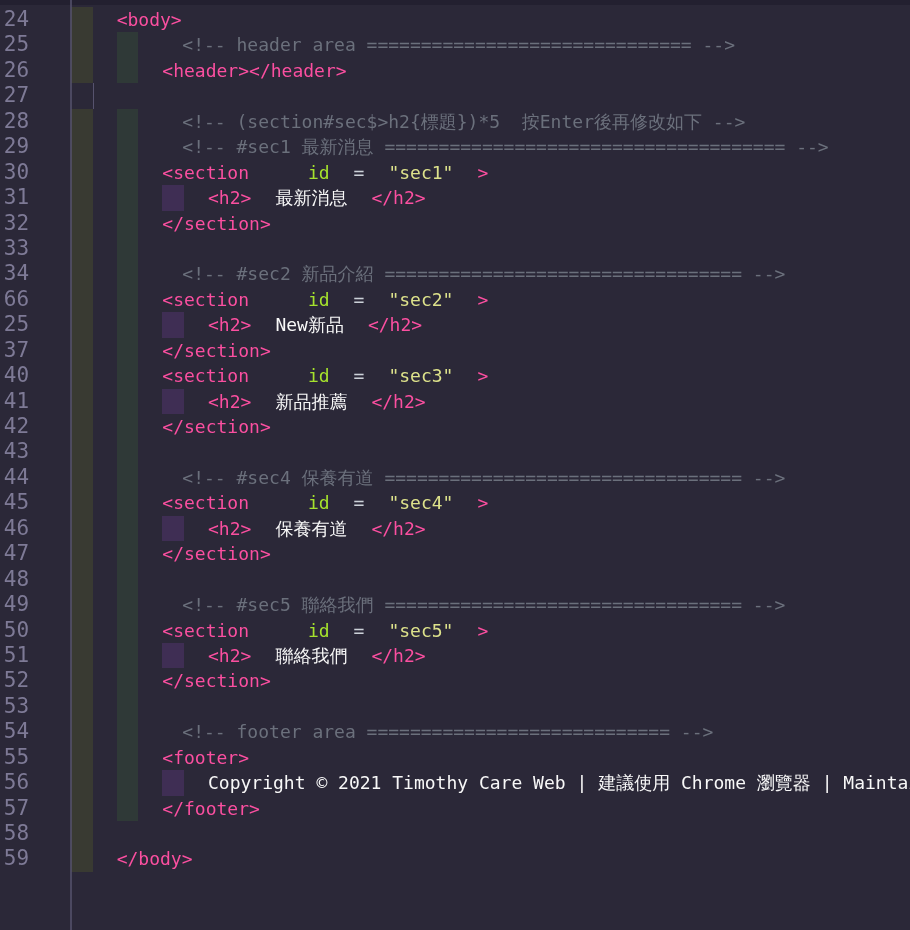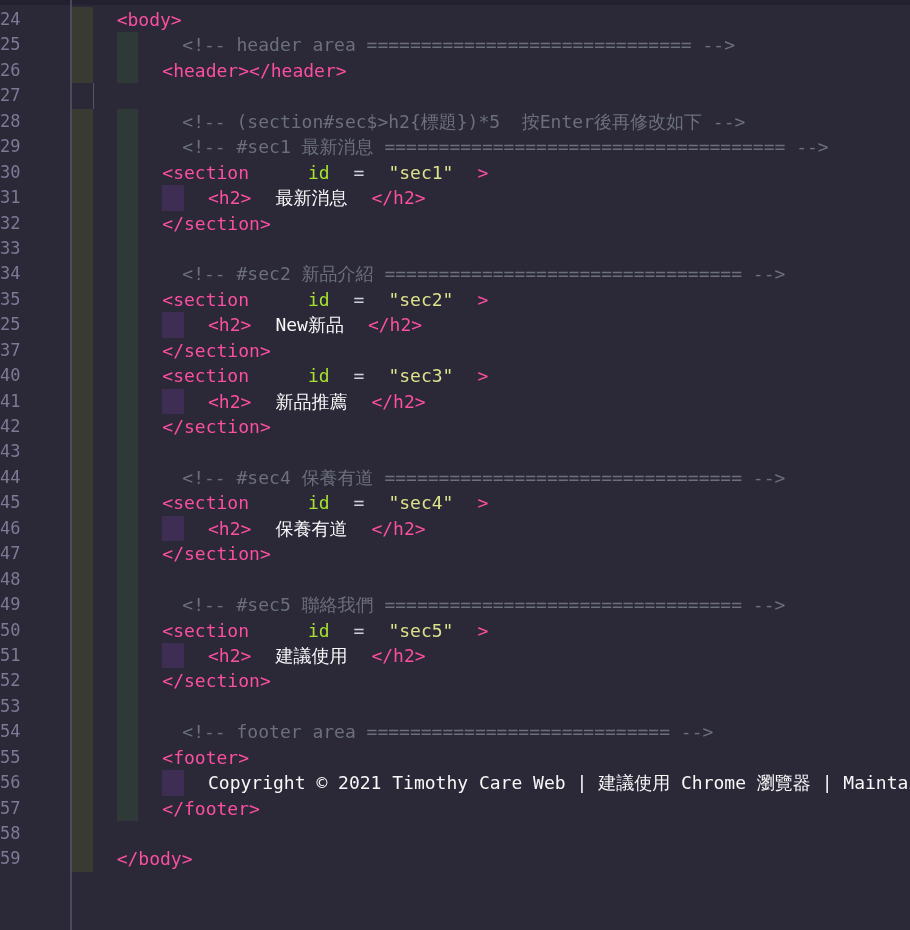--- a/index.html
+++ b/index.html
@@ -13,23 +13,23 @@
     cursor:text;
   }
   #top-strip{
     position:absolute;top:0;left:0;right:0;height:5px;
     background:var(--topStrip,#232030);
   }
   #rows{position:relative;padding-top:7px;}
   .row{display:flex;height:25.44px;}
   .ln{
     width:33px;flex:none;
-    text-align:left;
+    text-align:center;
     color:var(--lineNumber,#7e7a96);
-    font-size:17px;
+    font-size:21px;
     line-height:25.44px;
     user-select:none;
   }
   .gutter-space{width:38px;flex:none;}
   .code{
     position:relative;
     display:flex;align-items:stretch;
     flex:1 1 auto;
     overflow:hidden;
     gap:24px;
@@ -160,21 +160,21 @@
       <div class="row">
         <div class="ln">34</div>
         <div class="gutter-space"></div>
         <div class="code">
           <span class="blk b0"></span>
           <span class="blk b1"></span>
           <span class="tok tok-cmt">&lt;!-- #sec2 新品介紹 ================================= --&gt;</span>
         </div>
       </div>
       <div class="row">
-        <div class="ln">35</div>
+        <div class="ln">66</div>
         <div class="gutter-space"></div>
         <div class="code">
           <span class="blk b0"></span>
           <span class="blk b1"></span>
           <span class="tok tok-tag">&lt;section</span>
           <span class="tok tok-plain"> </span>
           <span class="tok tok-attr">id</span>
           <span class="tok tok-eq">=</span>
           <span class="tok tok-str">"sec2"</span>
           <span class="tok tok-tag">&gt;</span>
@@ -320,21 +320,21 @@
         </div>
       </div>
       <div class="row">
         <div class="ln">51</div>
         <div class="gutter-space"></div>
         <div class="code">
           <span class="blk b0"></span>
           <span class="blk b1"></span>
           <span class="blk b2"></span>
           <span class="tok tok-tag">&lt;h2&gt;</span>
-          <span class="tok tok-txt">建議使用</span>
+          <span class="tok tok-txt">聯絡我們</span>
           <span class="tok tok-tag">&lt;/h2&gt;</span>
         </div>
       </div>
       <div class="row">
         <div class="ln">52</div>
         <div class="gutter-space"></div>
         <div class="code">
           <span class="blk b0"></span>
           <span class="blk b1"></span>
           <span class="tok tok-tag">&lt;/section&gt;</span>

